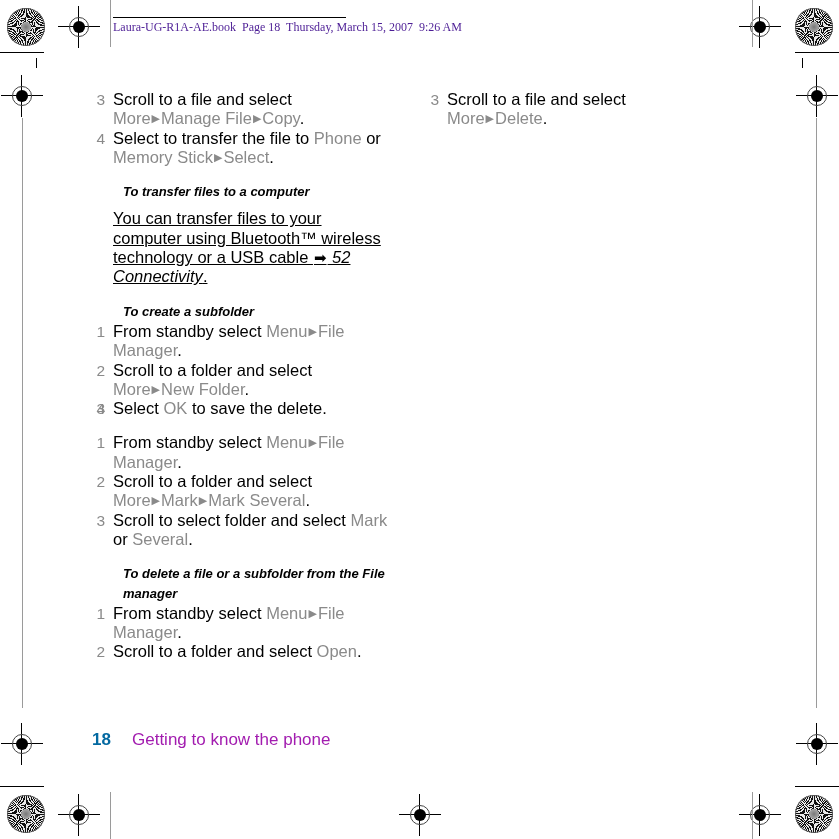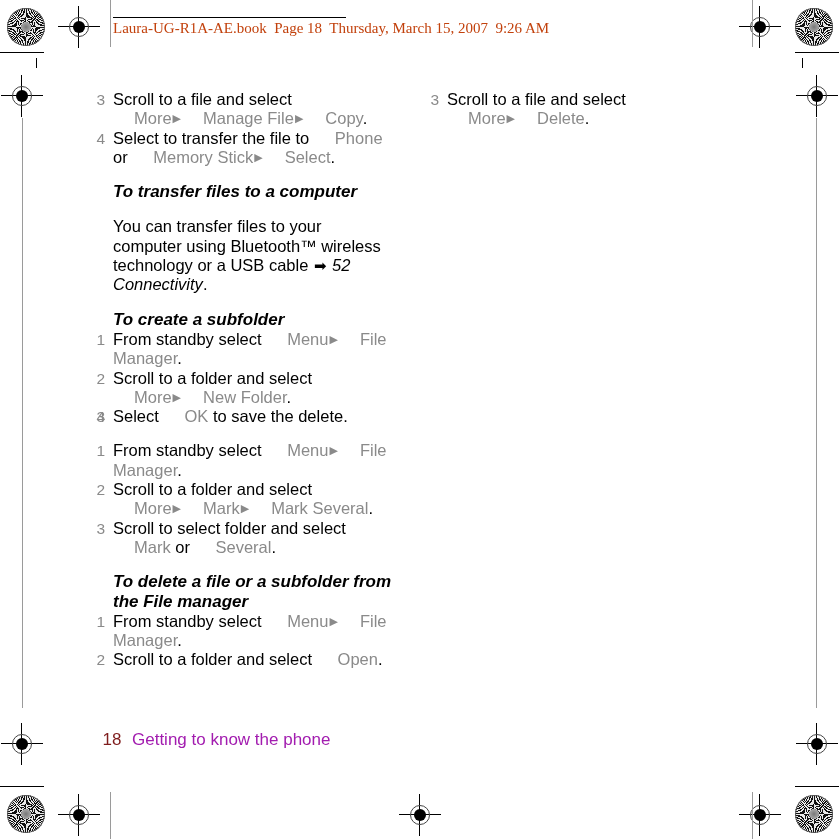--- a/index.html
+++ b/index.html
@@ -83,22 +83,22 @@
     position: absolute;
     background: #000;
   }
 
   
   .file-header {
     position: absolute;
     left: 113px;
     top: 20px;
     font-family: "Liberation Serif", serif;
-    font-size: 15px;
-    color: #c2410c;
+    font-size: 12px;
+    color: #4c1d95;
     white-space: pre;
   }
 
   
   .page {
     position: absolute;
     left: 0;
     top: 0;
     width: 839px;
     height: 839px;
@@ -107,32 +107,33 @@
     position: absolute;
     top: 90px;
     width: 300px;
   }
   .col-left  { left: 92px; }
   .col-right { left: 426px; }
 
   .heading {
     font-weight: bold;
     font-style: italic;
-    font-size: 17px;
+    font-size: 13px;
     line-height: 19.3px;
     color: #000;
-    margin: 0 0 1px 21px;
+    margin: 0 0 1px 31px;
   }
   .section + .section { margin-top: 15px; }
 
   .para {
     font-size: 16.5px;
     line-height: 19.3px;
-    margin: 16px 0 0 21px;
+    margin: 8px 0 0 21px;
     color: #000;
+    text-decoration: underline;
   }
 
   .steps {
     list-style: none;
     margin: 0;
     padding: 0;
   }
   .step {
     position: relative;
     font-size: 16.5px;
@@ -143,21 +144,21 @@
   .step-num {
     position: absolute;
     left: 0;
     top: 0;
     width: 13px;
     text-align: right;
     color: #8a8a8a;
     font-size: 15.5px;
   }
 
-  .ui { color: #8a8a8a; margin-left: 21px; }
+  .ui { color: #8a8a8a; }
   .arrow-sep {
     color: #8a8a8a;
     font-size: 11px;
     vertical-align: 2px;
     padding: 0 1px;
   }
   .xref-arrow {
     color: #000;
     font-size: 15px;
     padding: 0 1px;
@@ -166,25 +167,24 @@
 
   
   .footer {
     position: absolute;
     left: 92px;
     top: 729px;
     font-size: 17px;
     line-height: 22px;
   }
   .footer .pagenum {
-    font-weight: normal;
-    color: #7f1d1d;
+    font-weight: bold;
+    color: #0369a1;
     display: inline-block;
     min-width: 40px;
-    text-align: center;
   }
   .footer .chapter {
     color: #a21caf;
   }
 </style>
 </head>
 <body>
 
 <div class="reg-star" style="left:7px; top:8px;"></div>
 <div class="reg-star" style="left:795px; top:8px;"></div>

